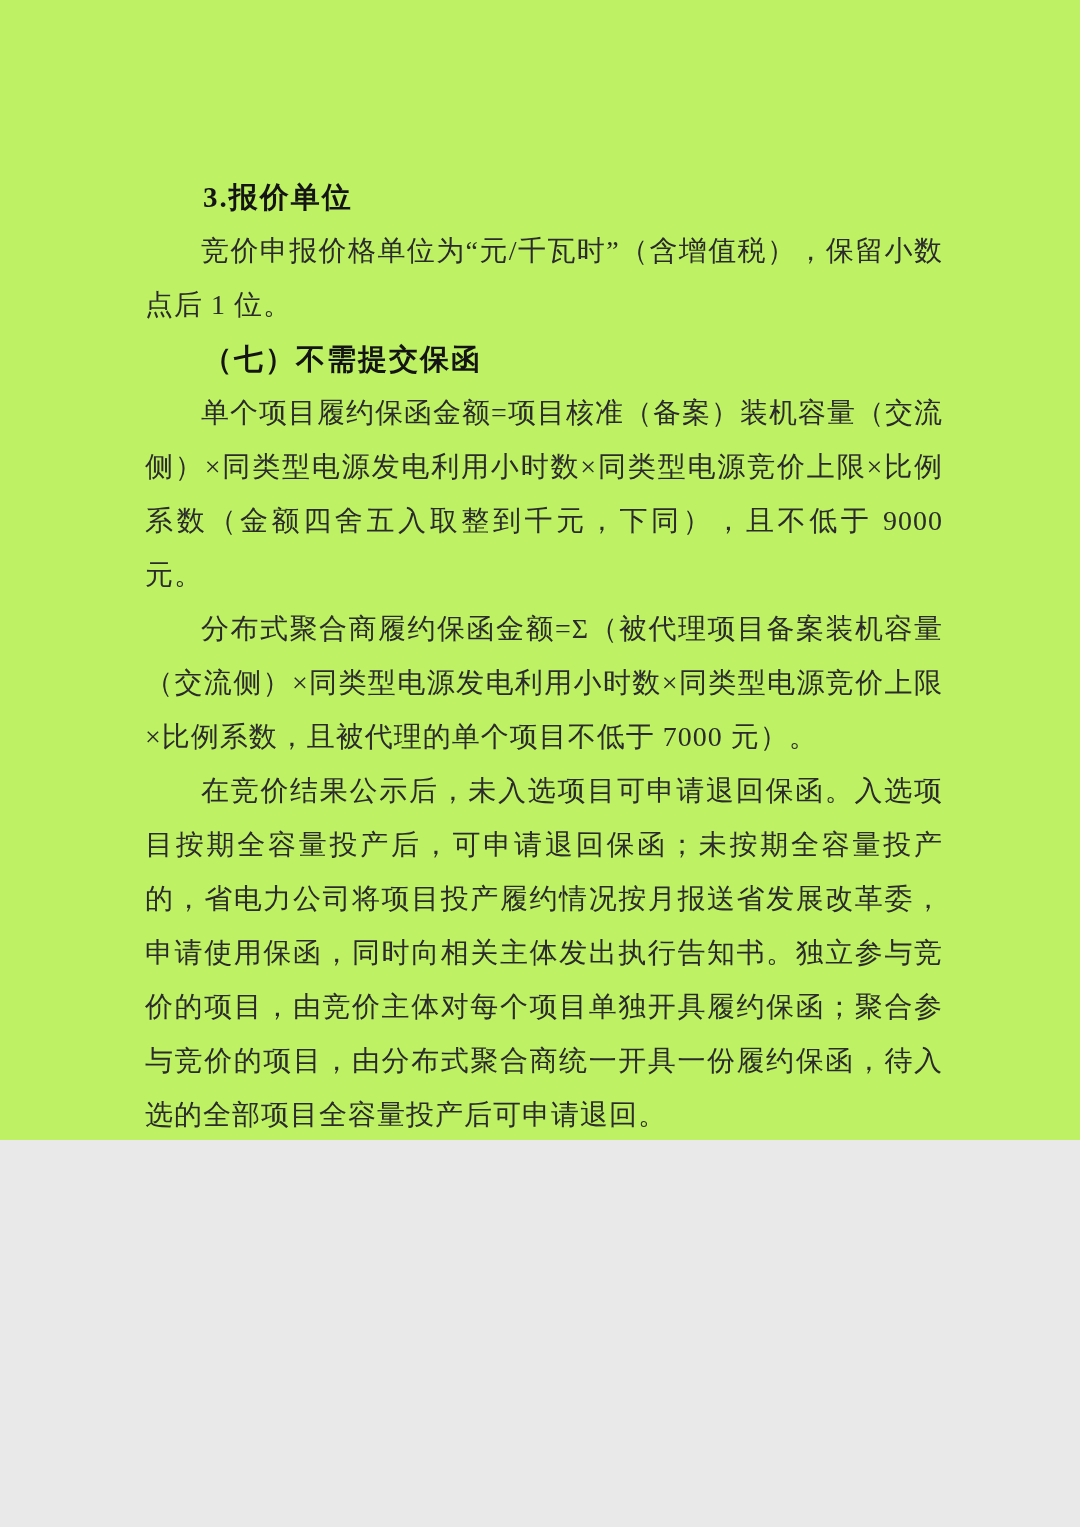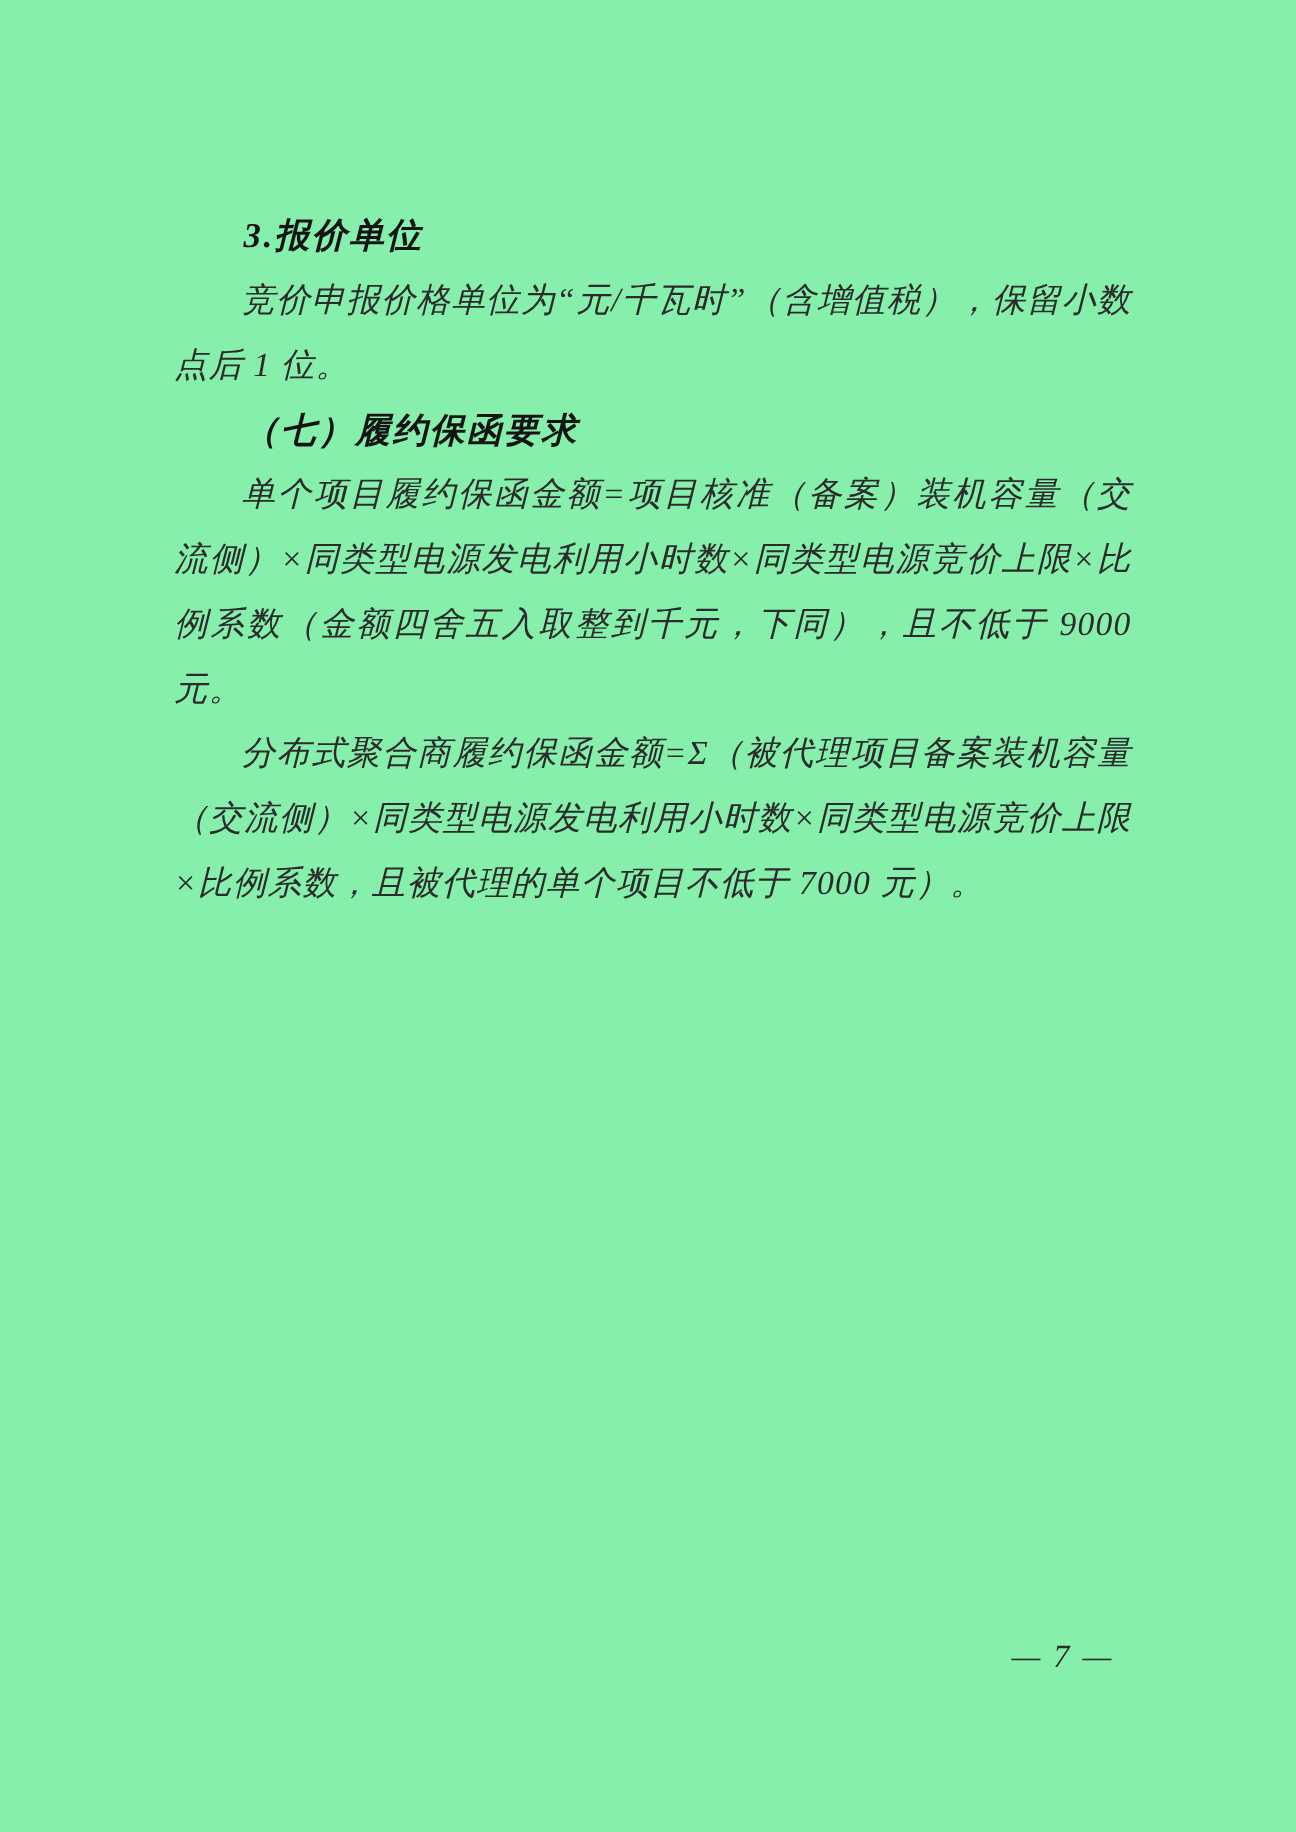--- a/index.html
+++ b/index.html
@@ -3,26 +3,25 @@
 <meta charset="utf-8">
 <style>
   html, body {
     margin: 0;
     padding: 0;
     background: #e9e9e9;
   }
   .page {
     position: relative;
     width: 1080px;
-    height: 1527px;
+    height: 1140px;
     margin: 0 auto;
-    background: #86efac;
+    background: #bef264;
     overflow: hidden;
     font-family: "Liberation Serif", "DejaVu Serif", serif;
-    font-style: italic;
   }
   .content {
     position: absolute;
     left: 145px;
     top: 170px;
     width: 798px;
     font-size: 28px;
     line-height: 54px;
     letter-spacing: 1px;
     color: #2b2b2b;
@@ -52,18 +51,19 @@
     font-family: "Liberation Serif", "DejaVu Serif", serif;
   }
 </style>
 </head>
 <body>
 
 <div class="page">
   <div class="content">
     <h3>3.报价单位</h3>
     <p>竞价申报价格单位为“元/千瓦时”（含增值税），保留小数点后 1 位。</p>
-    <h3>（七）履约保函要求</h3>
+    <h3>（七）不需提交保函</h3>
     <p>单个项目履约保函金额=项目核准（备案）装机容量（交流侧）×同类型电源发电利用小时数×同类型电源竞价上限×比例系数（金额四舍五入取整到千元，下同），且不低于 9000 元。</p>
     <p>分布式聚合商履约保函金额=Σ（被代理项目备案装机容量（交流侧）×同类型电源发电利用小时数×同类型电源竞价上限×比例系数，且被代理的单个项目不低于 7000 元）。</p>
+    <p>在竞价结果公示后，未入选项目可申请退回保函。入选项目按期全容量投产后，可申请退回保函；未按期全容量投产的，省电力公司将项目投产履约情况按月报送省发展改革委，申请使用保函，同时向相关主体发出执行告知书。独立参与竞价的项目，由竞价主体对每个项目单独开具履约保函；聚合参与竞价的项目，由分布式聚合商统一开具一份履约保函，待入选的全部项目全容量投产后可申请退回。</p>
   </div>
   <div class="pagenum">— 7 —</div>
 </div>
 
 </body></html>

